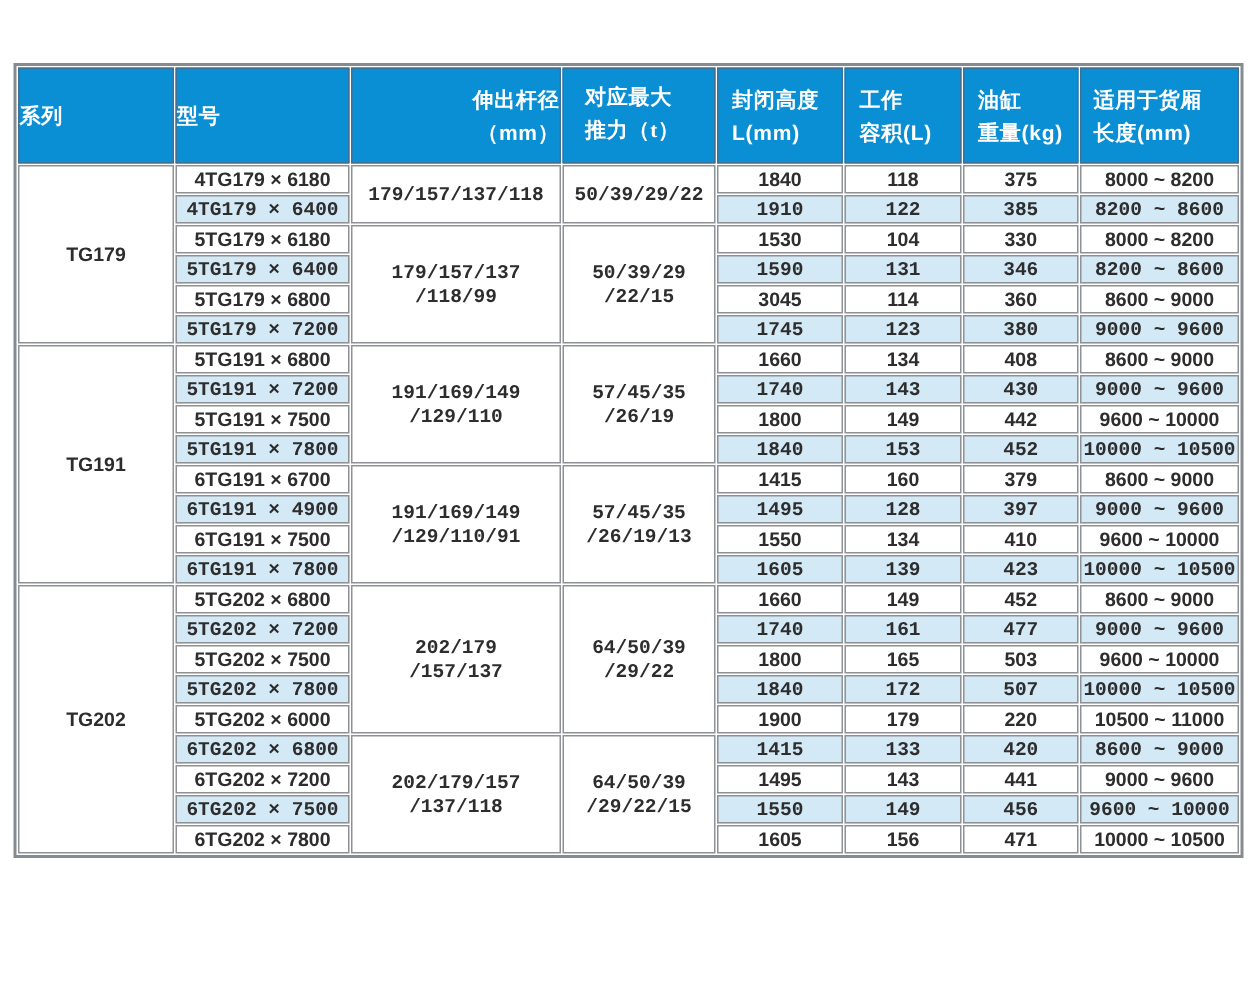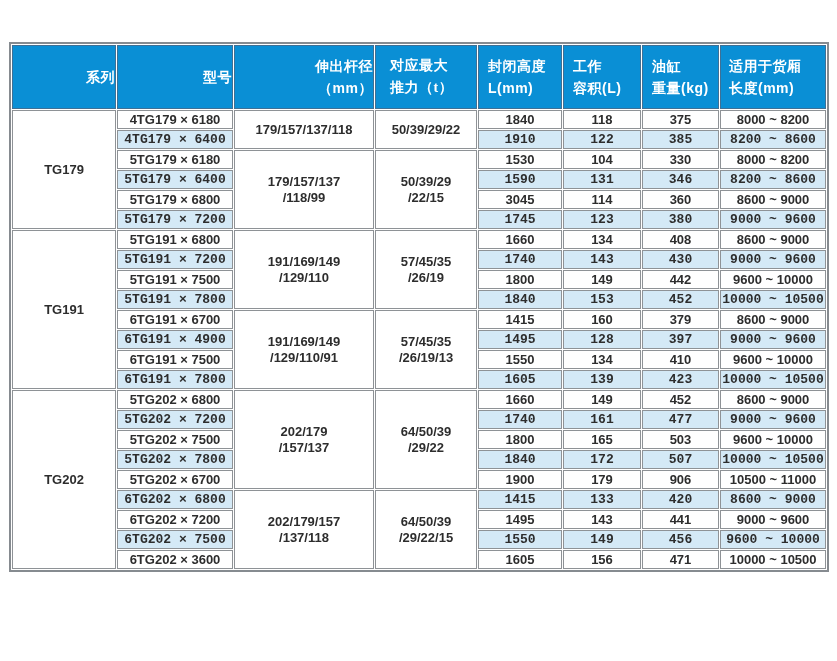--- a/index.html
+++ b/index.html
@@ -35,21 +35,21 @@
 
   th {
     background: var(--header-bg, #0a8fd5);
     color: var(--header-text, #ffffff);
     border: 1px solid var(--header-divider, #3f7095);
     font-size: 14px;
     font-weight: bold;
     height: 64px;
     box-sizing: border-box;
     vertical-align: middle;
-    text-align: right;
+    text-align: left;
     padding: 0;
     letter-spacing: 0.5px;
   }
   th .hline { line-height: 22px; }
   th.al { text-align: left; }
   th.h-rod    { padding-left: 26px; text-align: right; }
   th.h-thrust { padding-left: 14px; font-family: Liberation Serif, serif; }
   th.h-closed_height, th.h-volume, th.h-weight { padding-left: 9px; }
   th.h-box_length { padding-left: 8px; }
 
@@ -61,21 +61,21 @@
     font-size: 13px;
     font-weight: bold;
     color: var(--body-text, #2d2d2d);
     text-align: center;
     vertical-align: middle;
     background: var(--row-bg, #ffffff);
     white-space: nowrap;
   }
   td.stripe { background: var(--stripe-bg, #d4e9f6); font-family: Liberation Mono, monospace; }
   td.merged { background: var(--row-bg, #ffffff); }
-  td.rod-cell .mline, td.thrust-cell .mline { line-height: 16px; }
+  td.rod-cell .mline, td.thrust-cell .mline { line-height: 16px; font-family: Liberation Mono, monospace; }
 </style>
 </head>
 <body>
 
 <table class="spec-table">
   <colgroup>
       <col class="c-series">
       <col class="c-model">
       <col class="c-rod">
       <col class="c-thrust">
@@ -280,24 +280,24 @@
         <td class="value-cell">9600 ~ 10000</td>
       </tr>
       <tr>
         <td class="model-cell stripe">5TG202 × 7800</td>
         <td class="value-cell stripe">1840</td>
         <td class="value-cell stripe">172</td>
         <td class="value-cell stripe">507</td>
         <td class="value-cell stripe">10000 ~ 10500</td>
       </tr>
       <tr>
-        <td class="model-cell">5TG202 × 6700</td>
+        <td class="model-cell">5TG202 × 6000</td>
         <td class="value-cell">1900</td>
         <td class="value-cell">179</td>
-        <td class="value-cell">906</td>
+        <td class="value-cell">220</td>
         <td class="value-cell">10500 ~ 11000</td>
       </tr>
       <tr>
         <td class="model-cell stripe">6TG202 × 6800</td>
         <td class="merged rod-cell" rowspan="4">
           <div class="mline">202/179/157</div>
           <div class="mline">/137/118</div>
         </td>
         <td class="merged thrust-cell" rowspan="4">
           <div class="mline">64/50/39</div>
@@ -316,20 +316,20 @@
         <td class="value-cell">9000 ~ 9600</td>
       </tr>
       <tr>
         <td class="model-cell stripe">6TG202 × 7500</td>
         <td class="value-cell stripe">1550</td>
         <td class="value-cell stripe">149</td>
         <td class="value-cell stripe">456</td>
         <td class="value-cell stripe">9600 ~ 10000</td>
       </tr>
       <tr>
-        <td class="model-cell">6TG202 × 3600</td>
+        <td class="model-cell">6TG202 × 7800</td>
         <td class="value-cell">1605</td>
         <td class="value-cell">156</td>
         <td class="value-cell">471</td>
         <td class="value-cell">10000 ~ 10500</td>
       </tr>
     </tbody>
 </table>
 
 </body></html>

